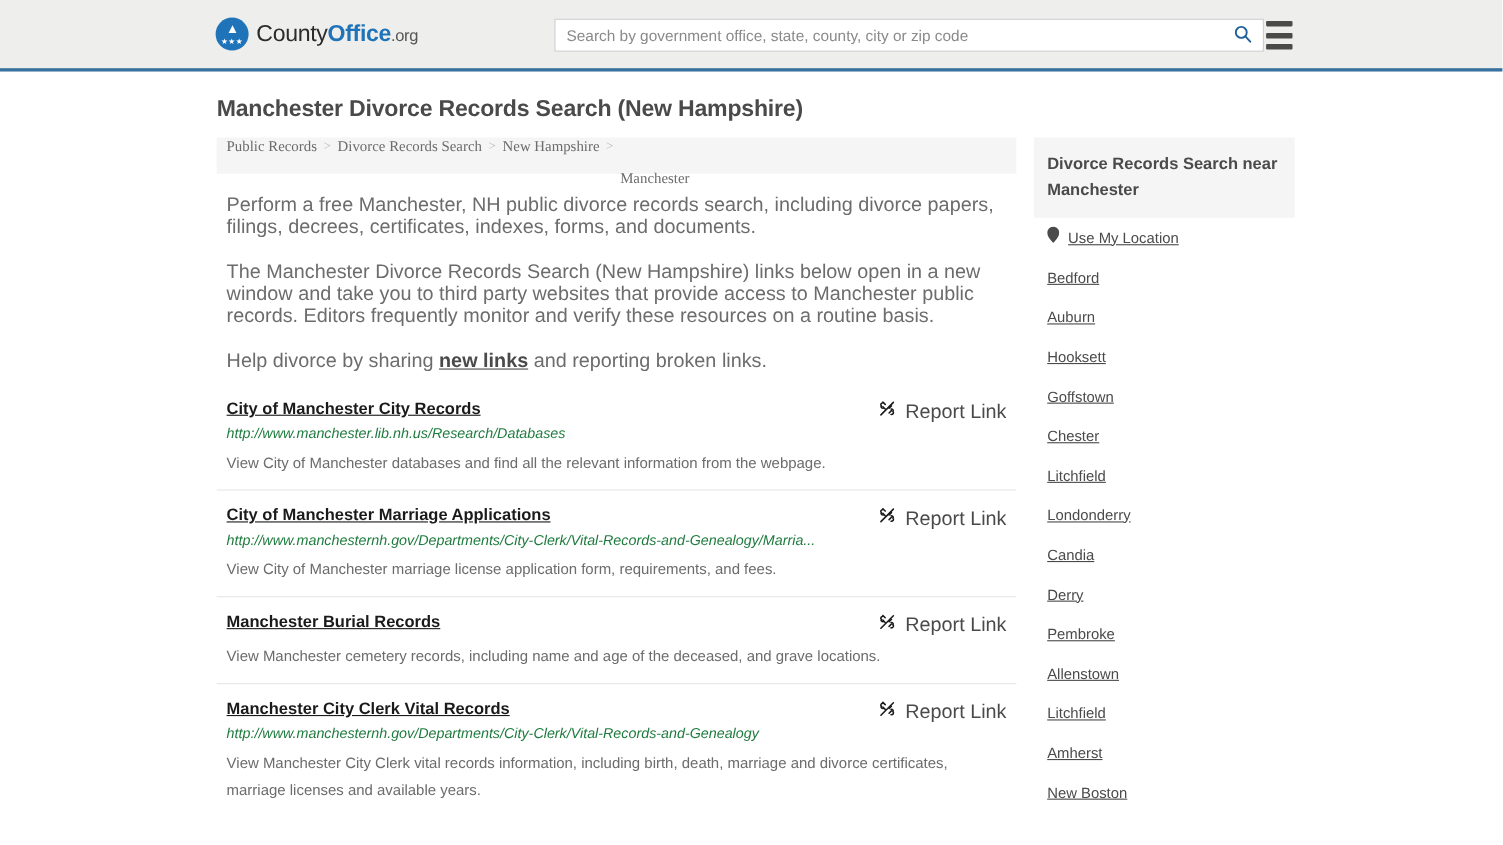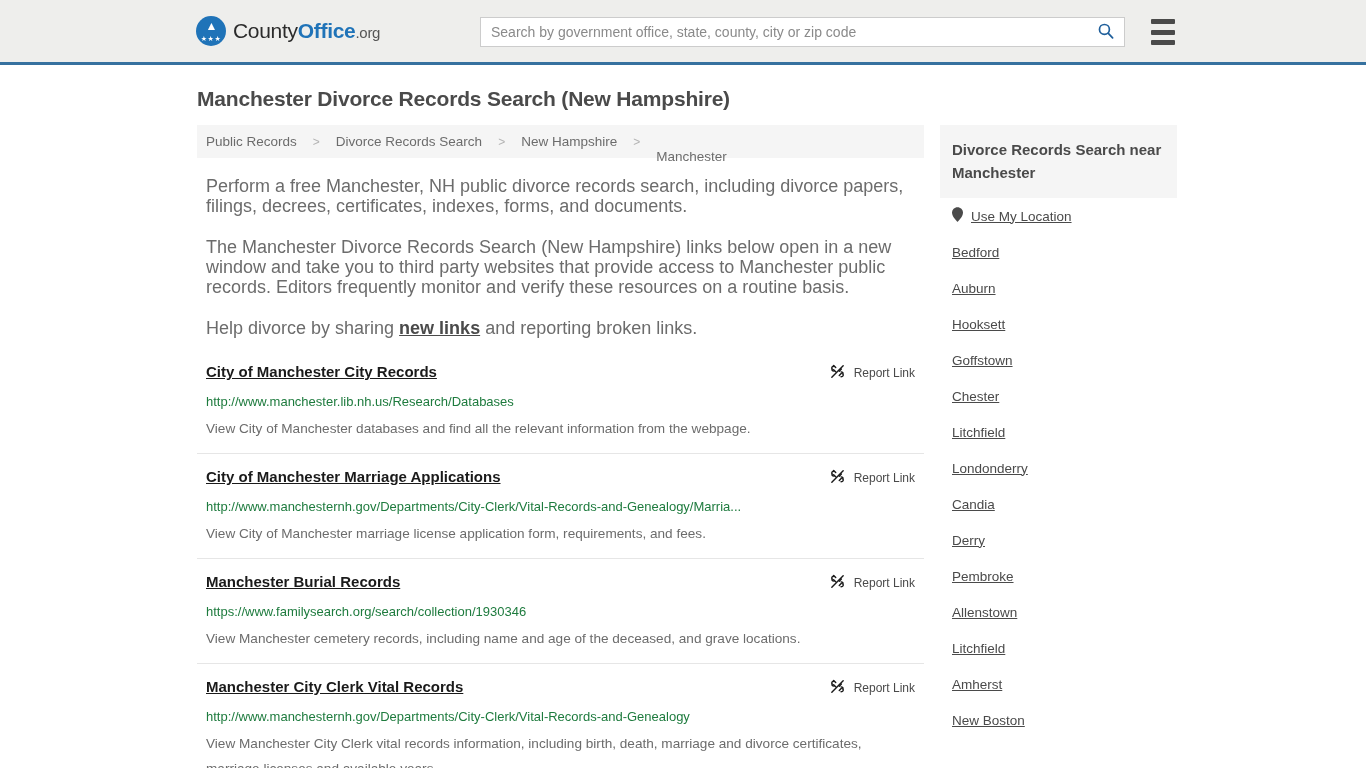--- a/index.html
+++ b/index.html
@@ -61,21 +61,21 @@
     font-size: 21px;
     color: #2b2b2b;
     letter-spacing: -0.3px;
     white-space: nowrap;
   }
   .brand-text .b-strong { color: #1f73b8; font-weight: bold; }
   .brand-text .b-org { font-size: 15px; color: #555; }
 
   .search-wrap {
     position: absolute;
-    left: 480px;
+    left: 504px;
     top: 17px;
     width: 645px;
     height: 30px;
     background: #ffffff;
     border: 1px solid #cccccc;
     display: flex;
     align-items: flex-end;
   }
   .search-input {
     flex: 1;
@@ -140,25 +140,26 @@
     align-items: flex-start;
   }
   .main-col { width: 727px; }
   .side-col { width: 237px; margin-left: 16px; }
 
   
   .breadcrumb {
     background: #f5f5f5;
     height: 33px;
     display: flex;
-    align-items: center;
+    align-items: flex-start;
     padding: 0 9px;
     font-size: 13.5px;
     color: #6c6c6c;
-    gap: 16px;
+    gap: 6px;
+    font-family: Liberation Serif, serif;
   }
   .breadcrumb a {
     color: #6c6c6c;
     text-decoration: none;
   }
   .breadcrumb .crumb-sep { color: #b3b3b3; font-size: 12px; }
   .breadcrumb .crumb-current { color: #6c6c6c; margin-top: 29px; }
 
   
   .intro { padding: 0 9px; }
@@ -193,35 +194,36 @@
     font-weight: bold;
     color: #1a1a1a;
     text-decoration: underline;
     line-height: 20px;
   }
   .report-link {
     display: flex;
     align-items: center;
     gap: 8px;
     color: #4a4a4a;
-    font-size: 12px;
+    font-size: 18px;
     text-decoration: none;
     white-space: nowrap;
     margin-top: 1px;
     padding-left: 16px;
     cursor: pointer;
   }
   .result-url {
     display: block;
-    margin-top: 10px;
+    margin-top: 0;
     font-size: 13px;
     color: #1e7b3e;
     text-decoration: none;
     line-height: 18px;
     word-break: break-all;
+    font-style: italic;
   }
   .result-desc {
     margin: 5px 0 0 0;
     font-size: 13.6px;
     line-height: 25px;
     color: #6c6c6c;
   }
 
   
   .side-box-head {
@@ -352,21 +354,20 @@
                   <path d="M9.5 6.5 L6.5 3.5 M6.5 9.5 L9.5 12.5"></path>
                   <path d="M14.5 11.5 L17.5 8.5 M17.5 14.5 L14.5 17.5"></path>
                   <path d="M4 20 L20 4"></path>
                   <path d="M7 4.5 C4 4.5 3 7 4.7 8.7 M7 11.5 C4.5 11.5 3.5 9.5 4.6 8.4"></path>
                   <path d="M17 19.5 C20 19.5 21 17 19.3 15.3 M17 12.5 C19.5 12.5 20.5 14.5 19.4 15.6"></path>
                 </svg>
               </span>
               <span>Report Link</span>
             </a>
           </div>
-          <a class="result-url" href="#">https://www.familysearch.org/search/collection/1930346</a>
           <p class="result-desc">View Manchester cemetery records, including name and age of the deceased, and grave locations.</p>
         </article>
 
         <article class="result">
           <div class="result-head">
             <a class="result-title" href="#">Manchester City Clerk Vital Records</a>
             <a class="report-link" href="#">
               <span>
                 <svg width="17" height="17" viewBox="0 0 24 24" fill="none" stroke="#1a1a1a" stroke-width="2" stroke-linecap="round">
                   <path d="M9.5 6.5 L6.5 3.5 M6.5 9.5 L9.5 12.5"></path>

